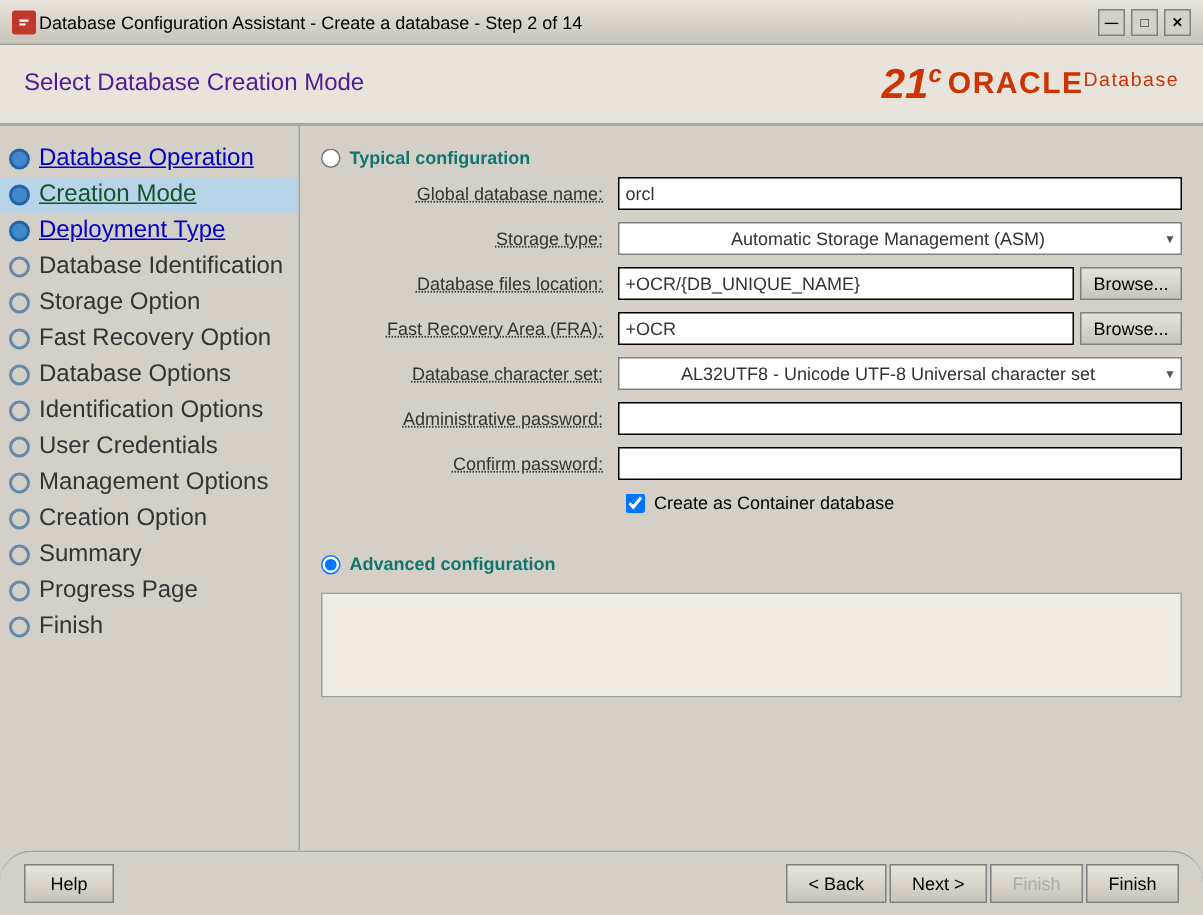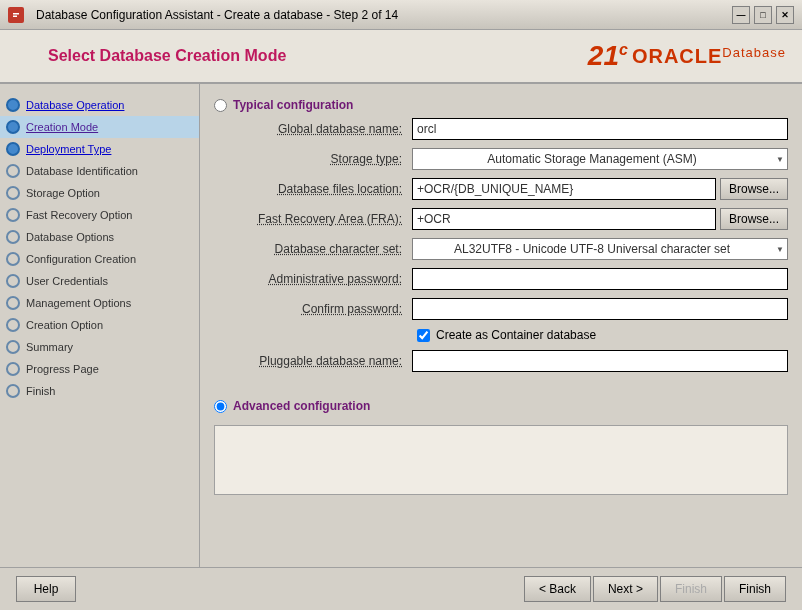--- a/index.html
+++ b/index.html
@@ -18,21 +18,21 @@
       border-bottom: 1px solid #a0a0a0;
       height: 30px;
       display: flex;
       align-items: center;
       padding: 0 8px;
       justify-content: space-between;
     }
     .title-bar-left {
       display: flex;
       align-items: center;
-      gap: 12px;
+      gap: 2px;
     }
     .title-bar-icon {
       width: 16px;
       height: 16px;
       background: #c0392b;
       border-radius: 2px;
       display: flex;
       align-items: center;
       justify-content: center;
       color: white;
@@ -73,23 +73,22 @@
       background: #e8e4dc;
       padding: 10px 16px;
       border-bottom: 1px solid #a0a0a0;
       display: flex;
       justify-content: space-between;
       align-items: center;
       min-height: 52px;
     }
     .header-title {
       font-size: 16px;
-      font-weight: bold;
-      color: #be185d;
-      margin-left: 32px;
+      font-weight: normal;
+      color: #4c1d95;
     }
     .oracle-logo {
       display: flex;
       align-items: center;
       gap: 4px;
     }
     .oracle-21c {
       font-size: 28px;
       font-weight: bold;
       color: #cc3300;
@@ -125,29 +124,29 @@
       background: #d4d0c8;
       border-right: 1px solid #a0a0a0;
       padding: 10px 0;
       overflow-y: auto;
     }
     .sidebar-item {
       display: flex;
       align-items: center;
       padding: 3px 8px 3px 6px;
       cursor: pointer;
-      font-size: 11px;
+      font-size: 16px;
       color: #333;
       min-height: 22px;
     }
     .sidebar-item.active {
       background: #b8d4e8;
     }
     .sidebar-item.active .item-label {
-      color: #4c1d95;
+      color: #14532d;
       text-decoration: underline;
     }
     .sidebar-item.link .item-label {
       color: #0000cc;
       text-decoration: underline;
     }
     .sidebar-dot {
       width: 14px;
       height: 14px;
       border-radius: 50%;
@@ -184,21 +183,21 @@
       display: flex;
       align-items: center;
       margin-bottom: 6px;
     }
     .radio-option input[type="radio"] {
       margin-right: 6px;
     }
     .radio-label {
       font-size: 12px;
       font-weight: bold;
-      color: #701a75;
+      color: #0f766e;
     }
 
     
     .form-area {
       background: #d4d0c8;
       margin-left: 18px;
       margin-bottom: 27px;
     }
     .form-row {
       display: flex;
@@ -290,20 +289,21 @@
     }
 
     
     .footer {
       background: #d4d0c8;
       border-top: 1px solid #a0a0a0;
       padding: 8px 16px;
       display: flex;
       justify-content: space-between;
       align-items: center;
+      border-radius: 21px;
     }
     .footer-left {
       display: flex;
       gap: 8px;
     }
     .footer-right {
       display: flex;
       gap: 2px;
       justify-content: space-between;
     }
@@ -388,21 +388,21 @@
       <div class="sidebar-item">
         <div class="sidebar-dot"></div>
         <span class="item-label">Fast Recovery Option</span>
       </div>
       <div class="sidebar-item">
         <div class="sidebar-dot"></div>
         <span class="item-label">Database Options</span>
       </div>
       <div class="sidebar-item">
         <div class="sidebar-dot"></div>
-        <span class="item-label">Configuration Creation</span>
+        <span class="item-label">Identification Options</span>
       </div>
       <div class="sidebar-item">
         <div class="sidebar-dot"></div>
         <span class="item-label">User Credentials</span>
       </div>
       <div class="sidebar-item">
         <div class="sidebar-dot"></div>
         <span class="item-label">Management Options</span>
       </div>
       <div class="sidebar-item">
@@ -483,24 +483,20 @@
           <div class="form-row">
             <span class="form-label underline">Confirm password:</span>
             <input type="password" class="form-input" value="" style="">
           </div>
 
           <div class="checkbox-row">
             <input type="checkbox" id="container-db" checked="" style="">
             <label for="container-db">Create as Container database</label>
           </div>
 
-          <div class="form-row">
-            <span class="form-label underline">Pluggable database name:</span>
-            <input type="text" class="form-input" value="" style="">
-          </div>
 
         </div>
       </div>
 
       <div class="radio-option">
         <input type="radio" name="config-mode" id="advanced" checked="" style="">
         <label for="advanced" class="radio-label">Advanced configuration</label>
       </div>
 
       <div class="info-box"></div>

